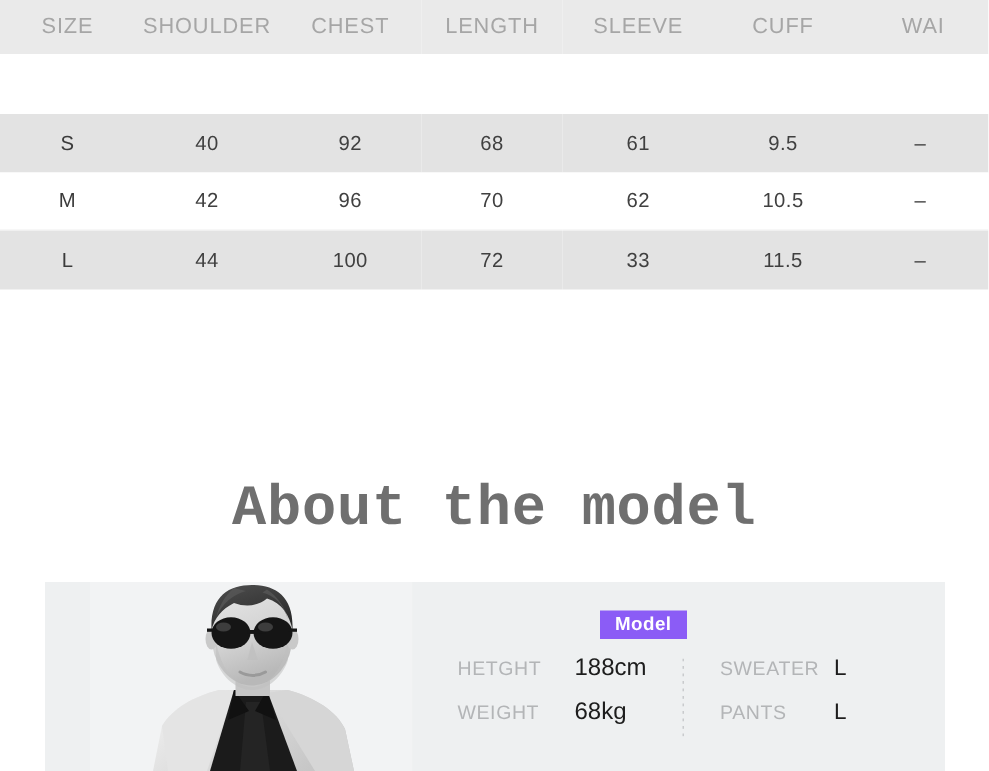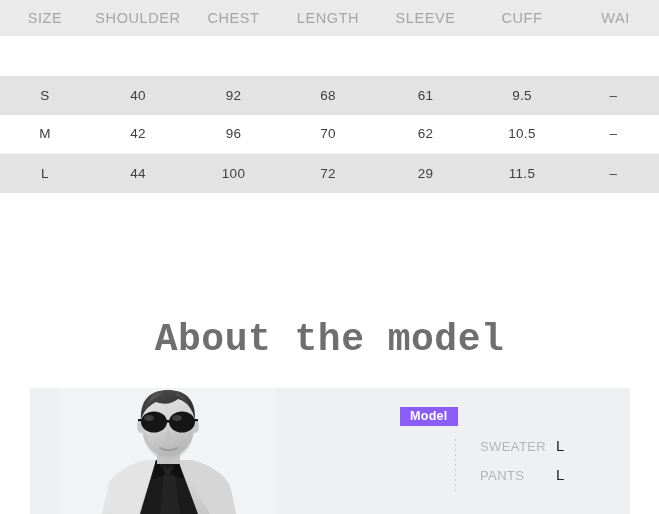--- a/index.html
+++ b/index.html
@@ -250,21 +250,21 @@
           <td>62</td>
           <td>10.5</td>
           <td class="dash">–</td>
         </tr>
 
         <tr class="data-row shade">
           <td class="size-cell">L</td>
           <td>44</td>
           <td>100</td>
           <td>72</td>
-          <td>29</td>
+          <td>33</td>
           <td>11.5</td>
           <td class="dash">–</td>
         </tr>
 
 
       </tbody>
     </table>
   </div>
 
   <div class="about-heading">About the model</div>
@@ -338,20 +338,30 @@
       </svg>
     </div>
 
   </div>
 
   <div class="model-badge">Model</div>
 
   <div class="specs">
     <div class="spec-divider"></div>
 
+    <div class="spec-col left">
+      <div class="spec-row">
+        <span class="spec-label">HETGHT</span>
+        <span class="spec-value">188cm</span>
+      </div>
+      <div class="spec-row">
+        <span class="spec-label">WEIGHT</span>
+        <span class="spec-value">68kg</span>
+      </div>
+    </div>
 
     <div class="spec-col right">
       <div class="spec-row">
         <span class="spec-label">SWEATER</span>
         <span class="spec-value">L</span>
       </div>
       <div class="spec-row">
         <span class="spec-label">PANTS</span>
         <span class="spec-value">L</span>
       </div>

